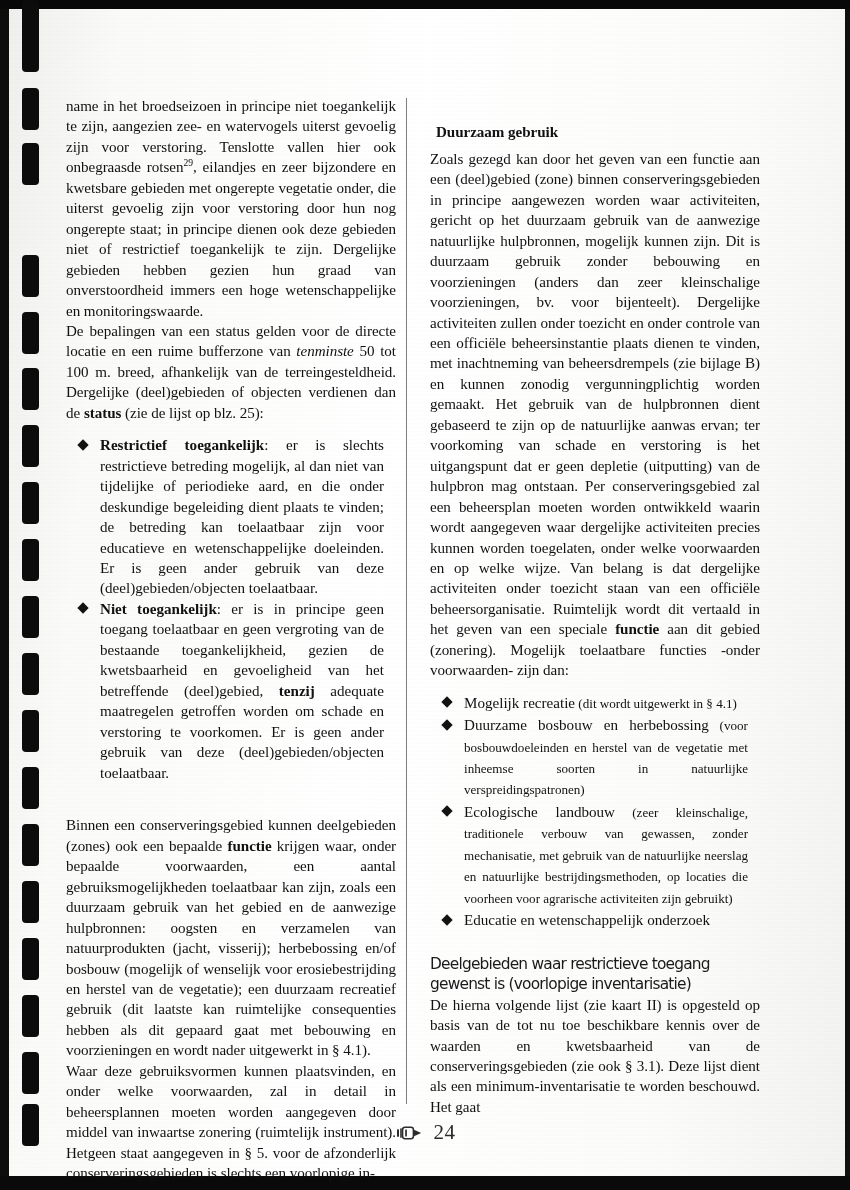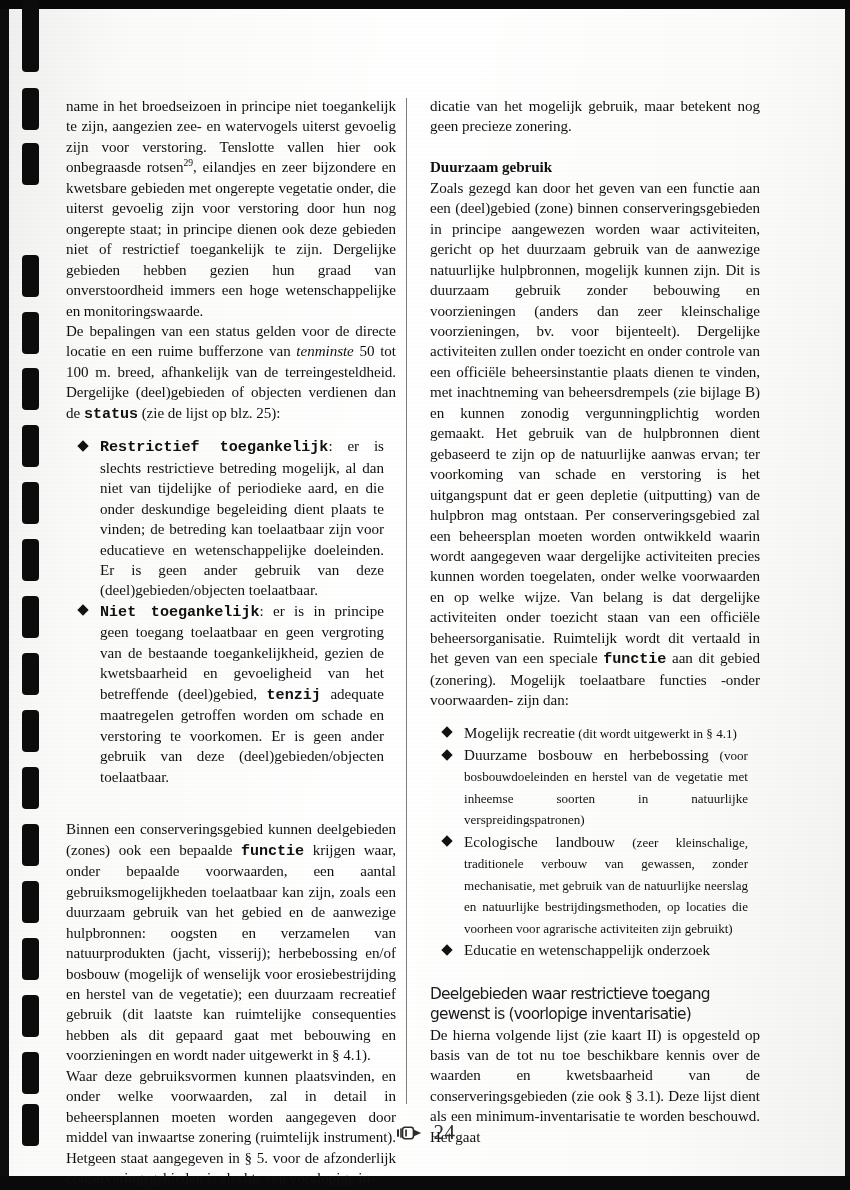--- a/index.html
+++ b/index.html
@@ -105,30 +105,30 @@
     margin: 0;
     font-size: 15.1px;
     line-height: 20.45px;
     text-align: justify;
     text-justify: inter-word;
     hyphens: none;
     letter-spacing: -0.05px;
   }
 
   .sub-head {
-    margin: 0;
+    margin: 6px;
     font-size: 15.1px;
     line-height: 20.45px;
     font-weight: bold;
     text-align: left;
   }
   .spacer-line { height: 20.45px; }
   .spacer-half { height: 10px; }
 
-  b, .b { font-weight: bold; font-family: Liberation Mono, monospace; }
+  b, .b { font-weight: bold; }
   i, .i { font-style: italic; }
 
   
   .bullet-list {
     margin: 12px;
     padding: 0;
     list-style: none;
   }
   .bullet-item {
     position: relative;
@@ -271,21 +271,20 @@
 
       <p class="para">Waar deze gebruiksvormen kunnen plaatsvinden, en onder welke voorwaarden, zal in detail in beheersplannen moeten worden aangegeven door middel van inwaartse zonering (ruimtelijk instrument). Hetgeen staat aangegeven in § 5. voor de afzonderlijk conserveringsgebieden is slechts een voorlopige in-</p>
 
       <div class="spacer-half"></div>
 
       <p class="footnote"><span class="fn-marker">29</span><i>Zie Debrot en Freitas (1993).</i></p>
     </div>
 
     <div class="col col-right">
 
-      <p class="para">dicatie van het mogelijk gebruik, maar betekent nog geen precieze zonering.</p>
 
       <div class="spacer-line"></div>
 
       <p class="sub-head">Duurzaam gebruik</p>
 
       <p class="para"><span>Zoals gezegd kan door het geven van een functie aan een (deel)gebied (zone) binnen conserveringsgebieden in principe aangewezen worden waar activiteiten, gericht op het duurzaam gebruik van de aanwezige natuurlijke hulpbronnen, mogelijk kunnen zijn. Dit is duurzaam gebruik zonder bebouwing en voorzieningen (anders dan zeer kleinschalige voorzieningen, bv. voor bijenteelt). Dergelijke activiteiten zullen onder toezicht en onder controle van een officiële beheersinstantie plaats dienen te vinden, met inachtneming van beheersdrempels (zie bijlage B) en kunnen zonodig vergunningplichtig worden gemaakt. Het gebruik van de hulpbronnen dient gebaseerd te zijn op de natuurlijke aanwas ervan; ter voorkoming van schade en verstoring is het uitgangspunt dat er geen depletie (uitputting) van de hulpbron mag ontstaan. Per conserveringsgebied zal een beheersplan moeten worden ontwikkeld waarin wordt aangegeven waar dergelijke activiteiten precies kunnen worden toegelaten, onder welke voorwaarden en op welke wijze. Van belang is dat dergelijke activiteiten onder toezicht staan van een officiële beheersorganisatie. Ruimtelijk wordt dit vertaald in het geven van een speciale </span><b>functie</b><span> aan dit gebied (zonering). Mogelijk toelaatbare functies -onder voorwaarden- zijn dan:</span></p>
 
       <ul class="bullet-list">
         <li class="bullet-item">
           <span class="diamond"></span><span>Mogelijk recreatie</span><span class="small"> (dit wordt uitgewerkt in § 4.1)</span>

